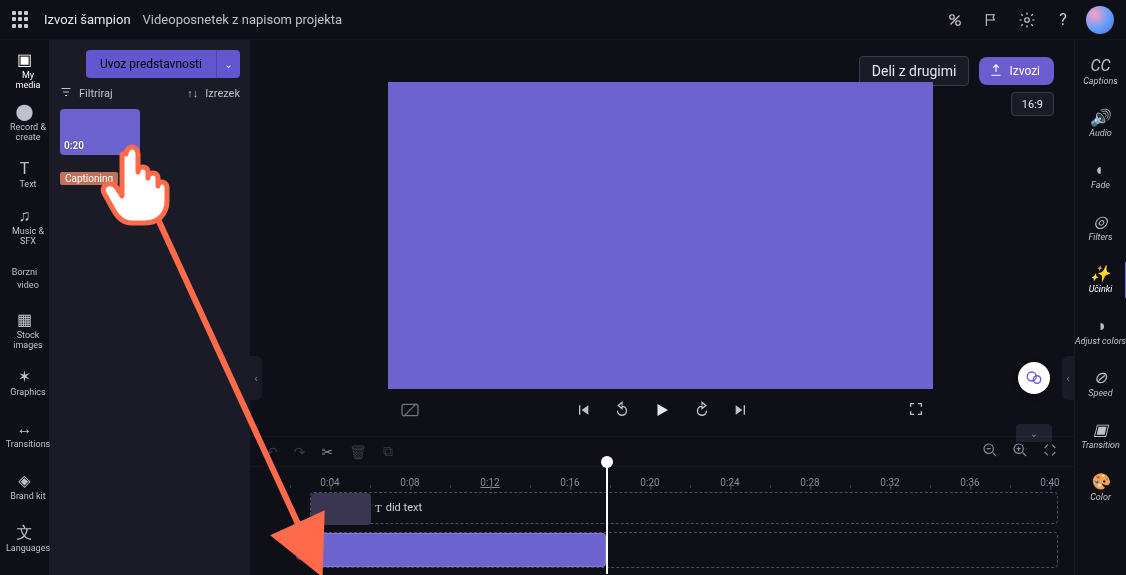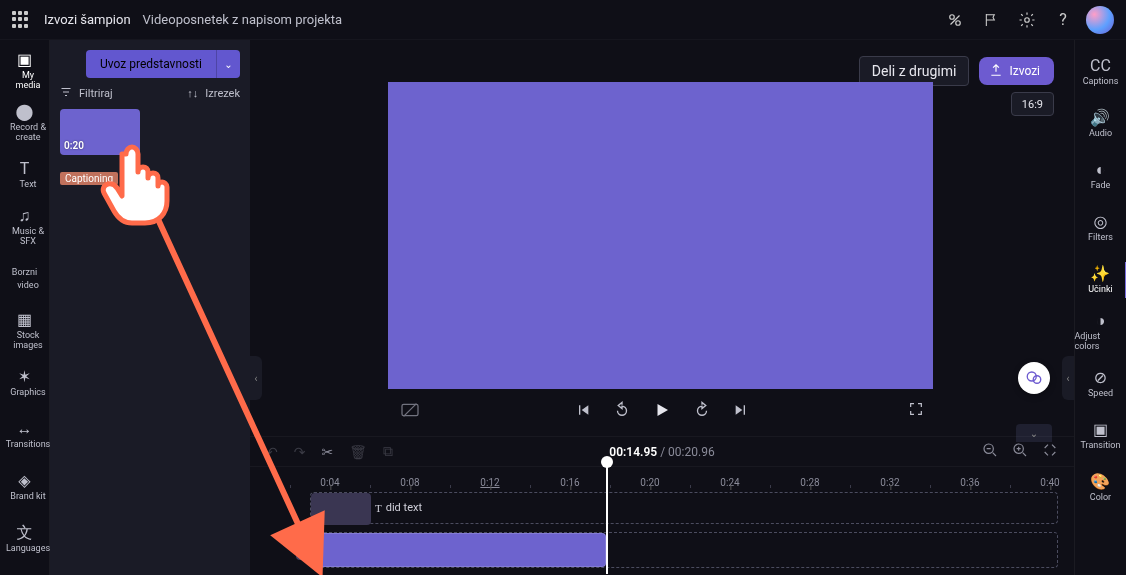--- a/index.html
+++ b/index.html
@@ -19,21 +19,21 @@
 
   
   .leftnav{ position:absolute; top:40px; left:0; width:50px; height:535px; background:#0f0f17; border-right:1px solid rgba(255,255,255,0.05); display:flex; flex-direction:column; align-items:center; padding-top:6px; gap:2px;}
   .leftnav .nitem{ width:50px; height:50px; display:flex; flex-direction:column; align-items:center; justify-content:center; gap:3px; font-size:9px; color:#bfc0cc; cursor:pointer; text-align:center; line-height:1.1;}
   .leftnav .nitem.active{ color:#fff;}
   .leftnav .nitem .nicon{ font-size:16px; color:inherit;}
   .leftnav .nitem .nlabel{ font-size:9px; padding:0 2px;margin-left:7px;}
 
   
   .rightnav{ position:absolute; top:40px; right:0; width:52px; height:535px; background:#0f0f17; border-left:1px solid rgba(255,255,255,0.05); display:flex; flex-direction:column; align-items:center; padding-top:6px; gap:0px;}
-  .rightnav .ritem{ width:52px; height:52px; display:flex; flex-direction:column; align-items:center; justify-content:center; gap:3px; font-size:9px; color:#bfc0cc; cursor:pointer; text-align:left; line-height:1.1; position:relative;}
+  .rightnav .ritem{ width:52px; height:52px; display:flex; flex-direction:column; align-items:center; justify-content:center; gap:3px; font-size:9px; color:#bfc0cc; cursor:pointer; text-align:left; line-height:1.1; position:relative;font-style:italic;}
   .rightnav .ritem .ricon{ font-size:16px; }
   .rightnav .ritem .rlabel{ font-size:9px;}
   .rightnav .ritem.active{ color:#fff;}
   .rightnav .ritem.active::before{ content:''; position:absolute; right:0; top:8px; bottom:8px; width:2px; background:#7a6fe0;}
 
   
   .mediapanel{ position:absolute; left:50px; top:40px; width:200px; height:535px; background:#1a1b26; padding:10px 10px;}
   .import-row{ display:flex; gap:0; margin-bottom:8px;}
   .import-btn{ flex:1; height:28px; background:#6257cf; color:#000000; border:none; border-radius:4px 0 0 4px; font-size:12px; cursor:pointer;margin-left:26px;}
   .import-dd{ width:24px; height:28px; background:#6257cf; border:none; border-left:1px solid rgba(0,0,0,0.2); border-radius:0 4px 4px 0; color:#fff; cursor:pointer; display:flex; align-items:center; justify-content:center; font-size:10px;}
@@ -306,24 +306,20 @@
     </div>
     <div class="expand-btn">⌄</div>
   </div>
 
   <div class="tl-toolbar" style="position:relative;">
     <span class="tlbtn disabled">↶</span>
     <span class="tlbtn disabled">↷</span>
     <span class="tlbtn">✂</span>
     <span class="tlbtn disabled">🗑</span>
     <span class="tlbtn disabled">⧉</span>
-    <div class="tl-time">
-      <span class="cur">00:14.95</span>
-      <span class="tot"> / <span>00:20.96</span></span>
-    </div>
     <div class="tl-zoom">
       <span class="tlbtn">
         <svg width="16" height="16" viewBox="0 0 24 24" fill="none" stroke="#8a8b99" stroke-width="1.8">
             <circle cx="10" cy="10" r="7"></circle>
             <path d="M21 21l-5-5M7 10h6"></path>
           </svg>
       </span>
       <span class="tlbtn">
         <svg width="16" height="16" viewBox="0 0 24 24" fill="none" stroke="#8a8b99" stroke-width="1.8">
             <circle cx="10" cy="10" r="7"></circle>

